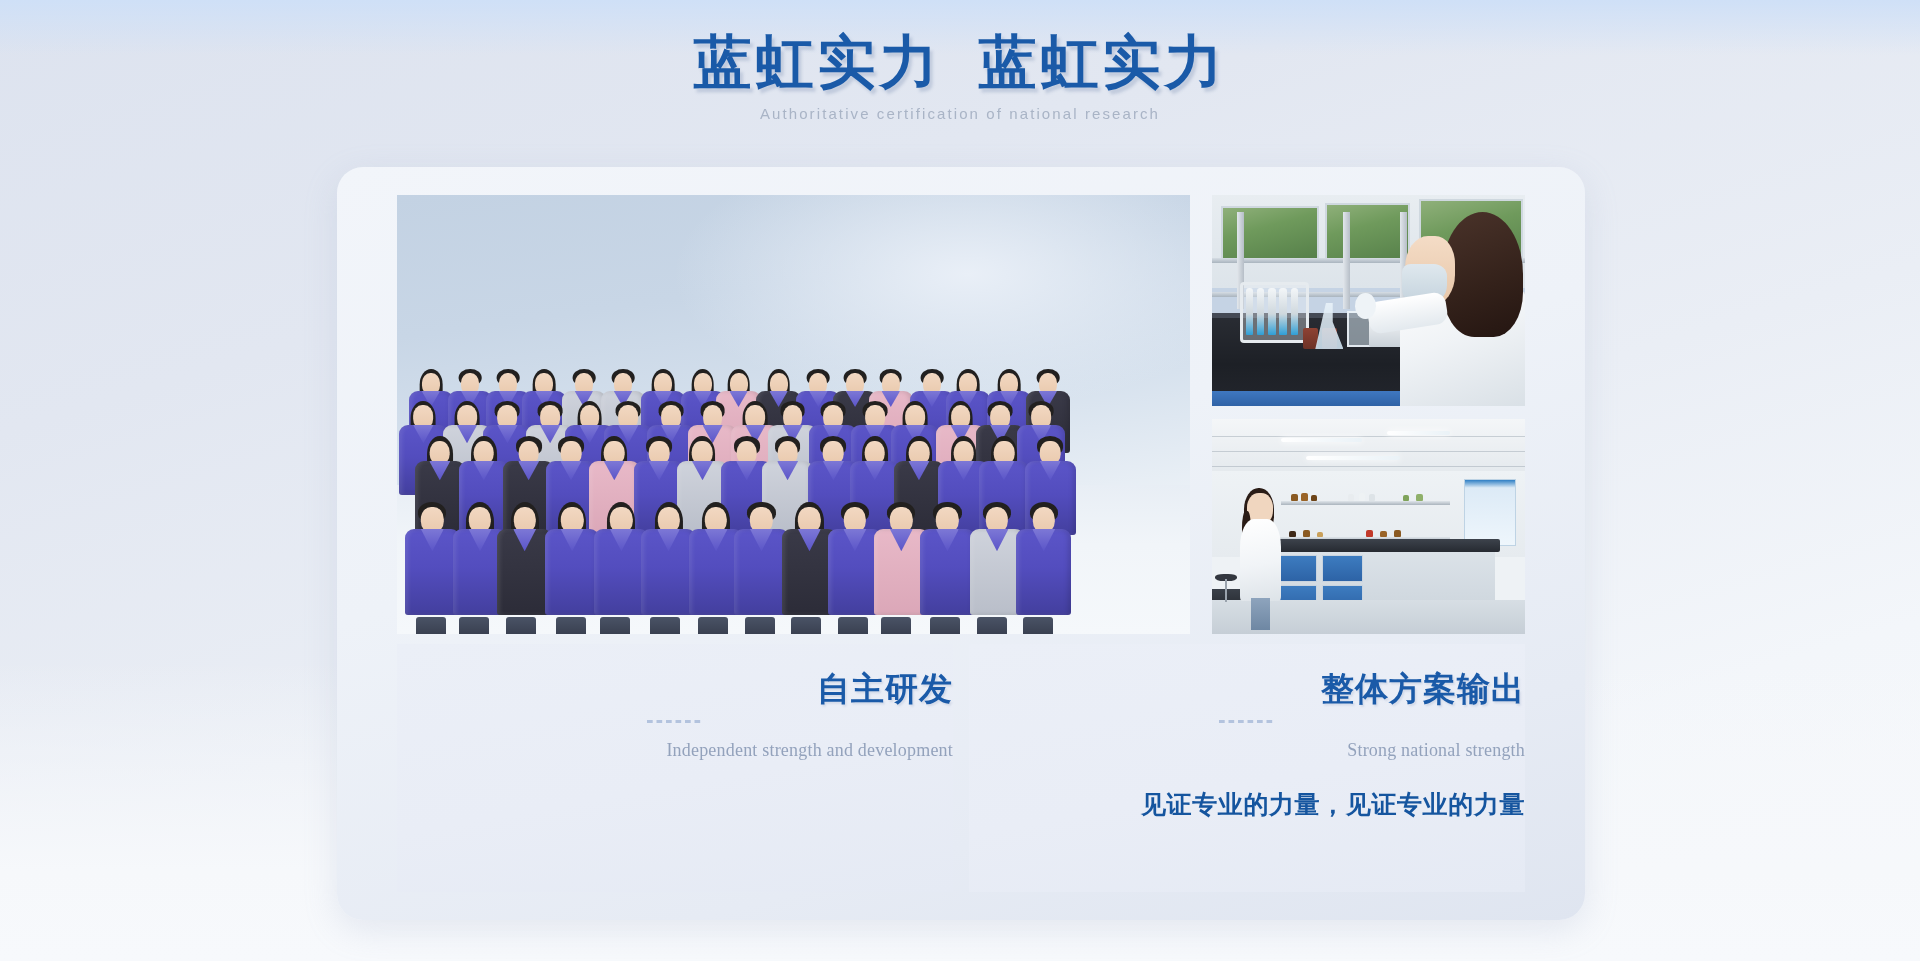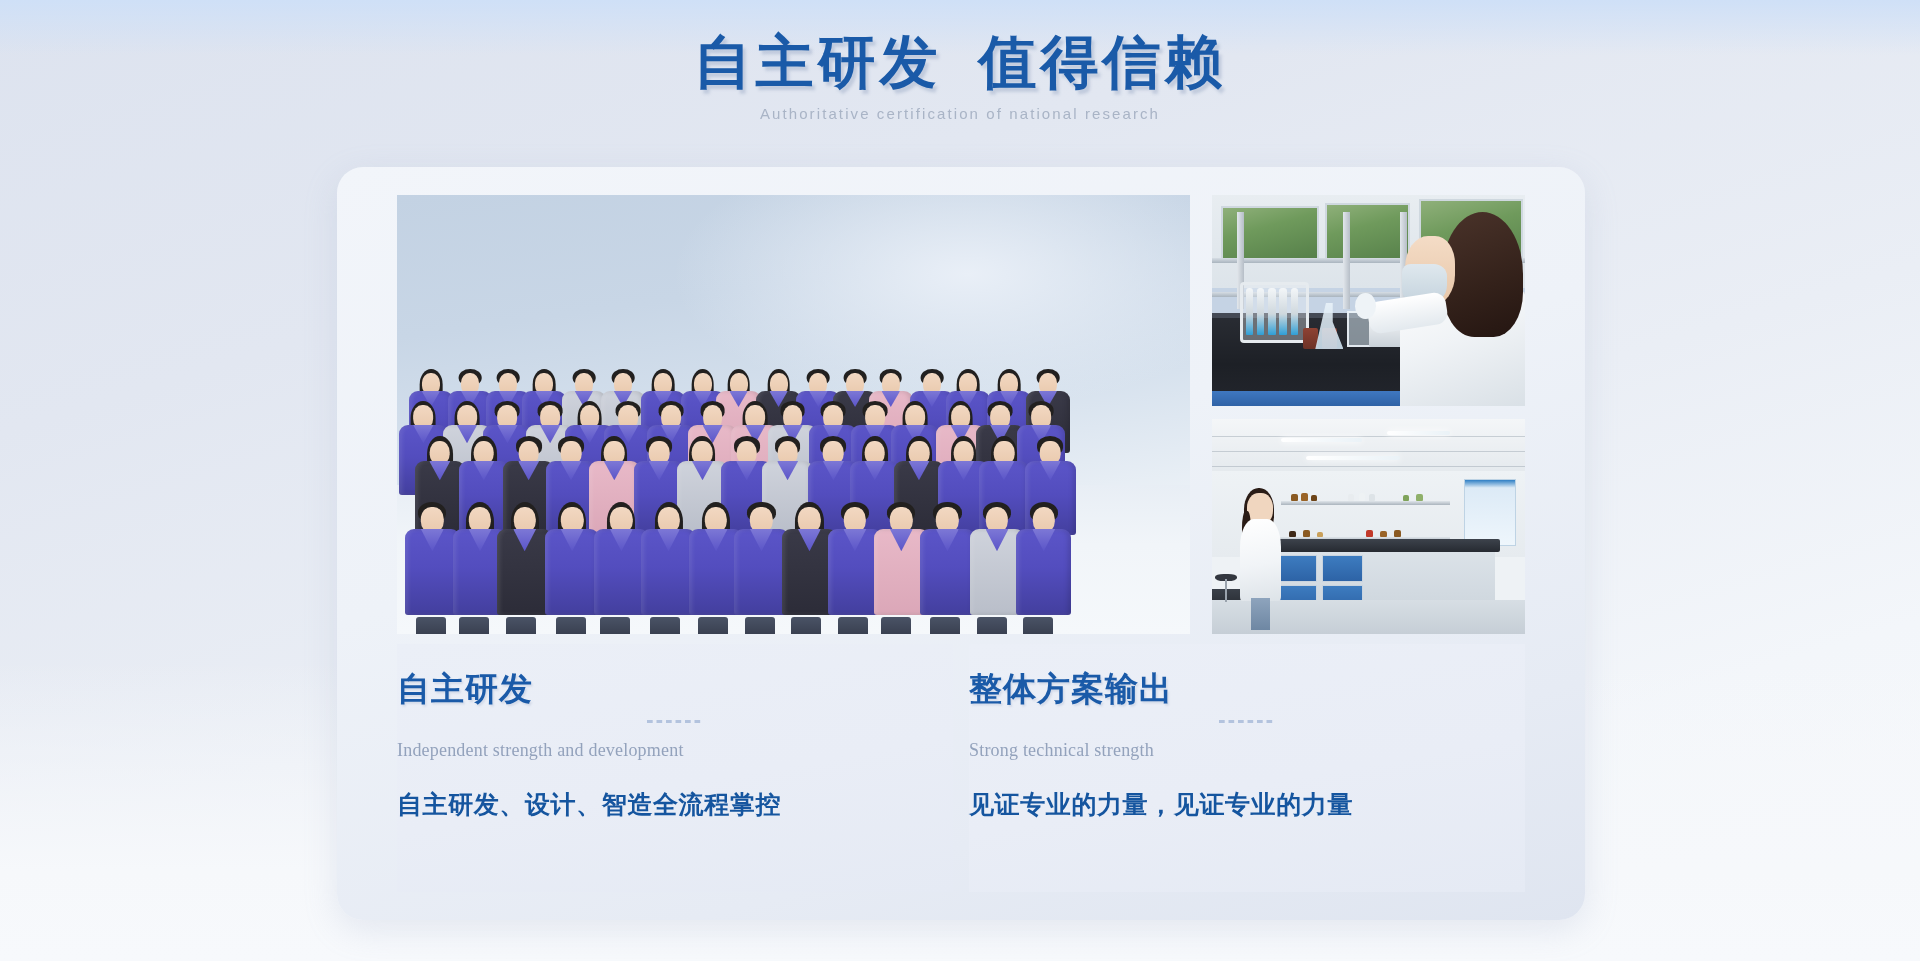--- a/index.html
+++ b/index.html
@@ -386,21 +386,21 @@
     top: 477px;
     width: 1128px;
     height: 248px;
     display: flex;
     gap: 16px;
   }
   .card {
     flex: 1;
     background: linear-gradient(170deg, #ebeff7 0%, #e9edf6 55%, #e5eaf4 100%);
     padding-top: 22px;
-    text-align: left;
+    text-align: right;
   }
   .card-title {
     font-family: "Liberation Serif", "DejaVu Serif", serif;
     font-weight: 700;
     font-size: 33px;
     line-height: 46px;
     letter-spacing: 1px;
     color: #1a5aa8;
     text-shadow: 1.5px 2px 2px rgba(130,150,185,0.22);
   }
@@ -430,21 +430,21 @@
     color: #15559f;
   }
   .card-body-line { display: block; }
 </style>
 </head>
 <body>
 
 <div class="page">
 
   <div class="heading">
-    <div class="heading-title">自主研发  值得信赖</div>
+    <div class="heading-title">蓝虹实力  蓝虹实力</div>
     <div class="heading-sub">Authoritative certification of national research</div>
   </div>
 
   <div class="panel">
 
     <div class="media">
 
       <div class="photo photo-main">
         <div class="gp">
           <div class="gp-floor"></div>
@@ -1042,28 +1042,27 @@
       </div>
     </div>
 
     <div class="cards">
 
       <div class="card">
         <div class="card-title">自主研发</div>
         <div class="card-divider"></div>
         <div class="card-sub">Independent strength and development</div>
         <div class="card-body">
-          <span class="card-body-line">自主研发、设计、智造全流程掌控</span>
         </div>
       </div>
 
       <div class="card">
         <div class="card-title">整体方案输出</div>
         <div class="card-divider"></div>
-        <div class="card-sub">Strong technical strength</div>
+        <div class="card-sub">Strong national strength</div>
         <div class="card-body">
           <span class="card-body-line">见证专业的力量，见证专业的力量</span>
         </div>
       </div>
 
     </div>
   </div>
 </div>
 
 </body></html>

